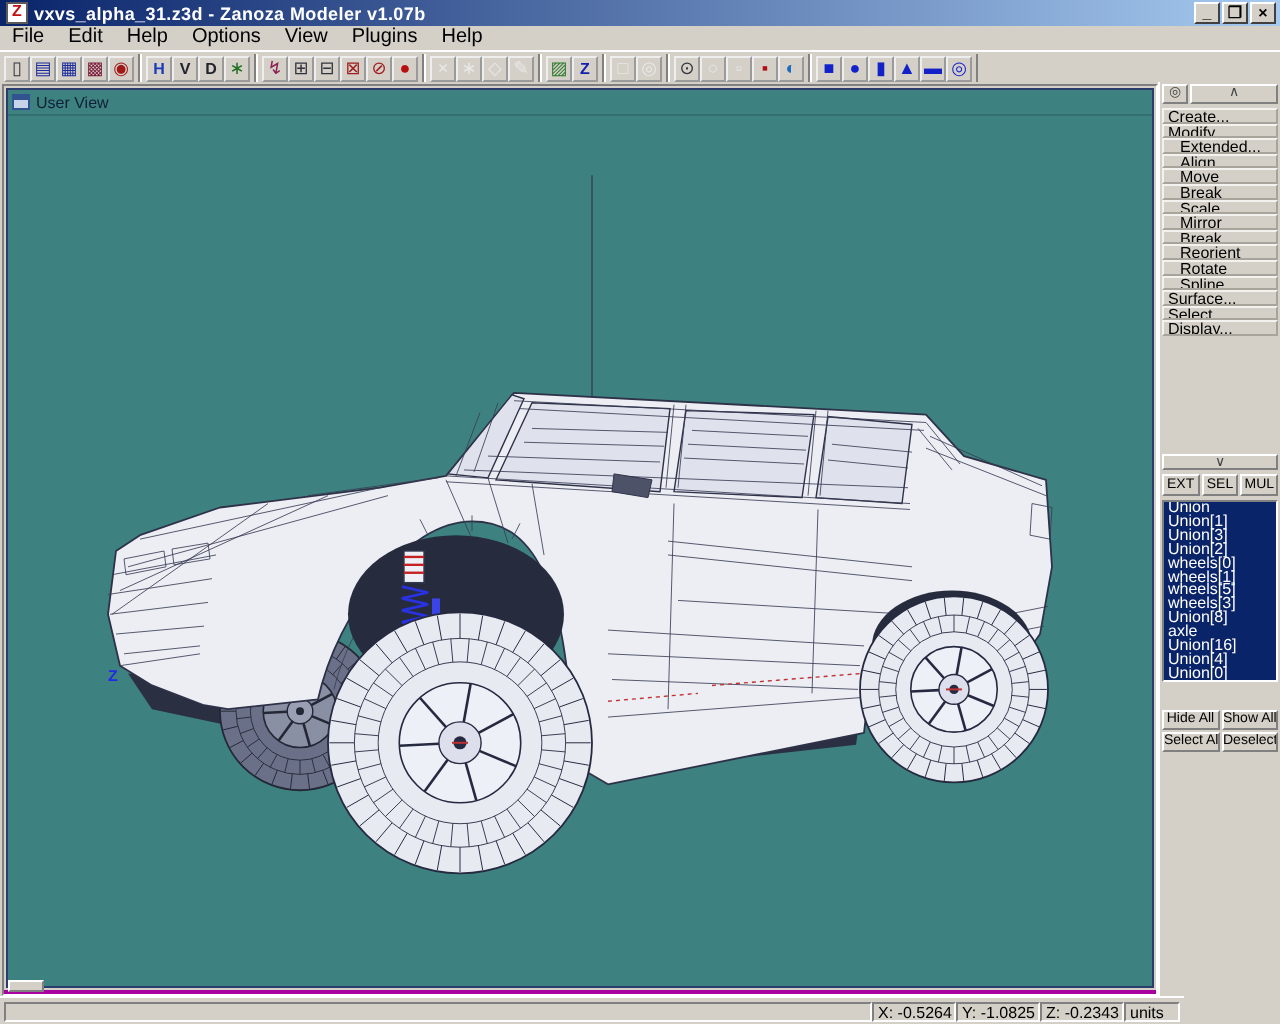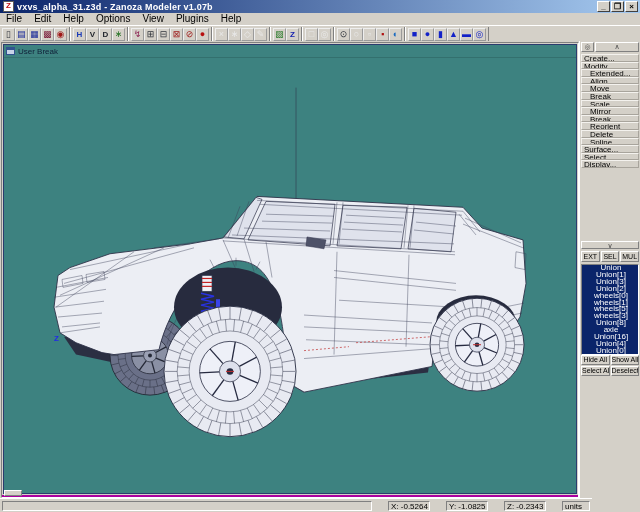--- a/index.html
+++ b/index.html
@@ -63,29 +63,29 @@
   .cmd{height:7.6px;font-size:8px;line-height:7.6px;color:#000;background:#d4d0c8;
     border:1px solid;border-color:#f4f2ee #a8a49c #a8a49c #f4f2ee;box-sizing:border-box;
     padding-left:2px;white-space:nowrap;overflow:hidden;}
   .cmd.indent{padding-left:8px;text-decoration:underline;}
   .spacer{flex:1;}
   .collapse-bar{height:8px;margin-bottom:2px;}
   .mode-row{display:flex;height:11px;gap:1px;margin-bottom:2px;}
   .mode-btn{flex:1;background:#d4d0c8;border:1px solid;border-color:#fff #808080 #808080 #fff;
     font-size:7px;line-height:9px;text-align:center;color:#000;box-sizing:border-box;}
   .obj-list{height:91px;background:var(--sel,#0a246a);border:1px solid;
-    border-color:#808080 #fff #fff #808080;box-sizing:border-box;overflow:hidden;margin-bottom:0;text-align:center;}
+    border-color:#808080 #fff #fff #808080;box-sizing:border-box;overflow:hidden;margin-bottom:14px;}
   .obj{font-size:8px;line-height:6.9px;color:#fff;padding-left:2px;white-space:nowrap;}
   .action-grid{display:grid;grid-template-columns:1fr 1fr;gap:1px;margin-bottom:2px;}
   .abtn{height:10px;background:#d4d0c8;border:1px solid;border-color:#fff #808080 #808080 #fff;
     font-size:7px;line-height:8px;text-align:center;color:#000;box-sizing:border-box;
     white-space:nowrap;overflow:hidden;}
   
   .statusbar{position:absolute;left:0;top:498px;width:592px;height:14px;background:#d4d0c8;
-    border-top:1px solid #fff;display:flex;align-items:center;padding:1px 2px;box-sizing:border-box;gap:16px;}
+    border-top:1px solid #fff;display:flex;align-items:center;padding:1px 2px;box-sizing:border-box;gap:0;}
   .scell{height:10px;border:1px solid;border-color:#808080 #fff #fff #808080;
     font-size:8px;line-height:9px;color:#000;padding:0 2px;box-sizing:border-box;white-space:nowrap;}
   .sfill{flex:1;}
   .sx,.sy,.sz{width:42px;}
   .sunits{width:28px;}
 </style>
 </head>
 <body style="--tb1: #0a246a; --tb2: #a6caf0; --vp: #3d8280; --sel: #0a246a; --mag: #aa00a0;">
 
 <div class="titlebar">
@@ -159,21 +159,21 @@
       <div class="tbtn" style="color: rgb(19, 34, 200);">▬</div>
       <div class="tbtn" style="color: rgb(19, 34, 200);">◎</div>
     </div>
   </div>
 
 <div class="main">
   <div class="viewport-wrap">
     <div class="view">
       <div class="view-caption">
         <div class="view-icon"></div>
-        <span>User Break</span>
+        <span>User View</span>
       </div>
       <div class="canvas" id="canvas">
           <svg viewBox="0 0 572 440" preserveAspectRatio="none">
             <line x1="292" y1="30" x2="292" y2="146" stroke="#2e3148" stroke-width="0.7" opacity="0.8"></line>
             <path d="M283,300 L428,290 L424,318 L300,332 Z" fill="#2b2f42"></path>
             <path d="M60,282 L160,293 L156,318 L72,300 Z" fill="#2b2f42"></path>
             <g>
               <circle cx="146" cy="301" r="40" fill="#6a7088" stroke="#242836" stroke-width="0.9"></circle>
               <circle cx="146" cy="301" r="32" fill="none" stroke="#242836" stroke-width="0.45"></circle>
               <circle cx="146" cy="301" r="24.8" fill="none" stroke="#242836" stroke-width="0.45"></circle>
@@ -545,21 +545,21 @@
         <div class="cmd">Create...</div>
         <div class="cmd">Modify...</div>
         <div class="cmd indent">Extended...</div>
         <div class="cmd indent">Align...</div>
         <div class="cmd indent">Move</div>
         <div class="cmd indent">Break</div>
         <div class="cmd indent">Scale</div>
         <div class="cmd indent">Mirror</div>
         <div class="cmd indent">Break</div>
         <div class="cmd indent">Reorient</div>
-        <div class="cmd indent">Delete</div>
+        <div class="cmd indent">Rotate</div>
         <div class="cmd indent">Spline...</div>
         <div class="cmd">Surface...</div>
         <div class="cmd">Select...</div>
         <div class="cmd">Display...</div>
       </div>
     <div class="spacer"></div>
     <div class="pbtn collapse-bar">∨</div>
     <div class="mode-row" id="moderow">
         <div class="mode-btn">EXT</div>
         <div class="mode-btn">SEL</div>

